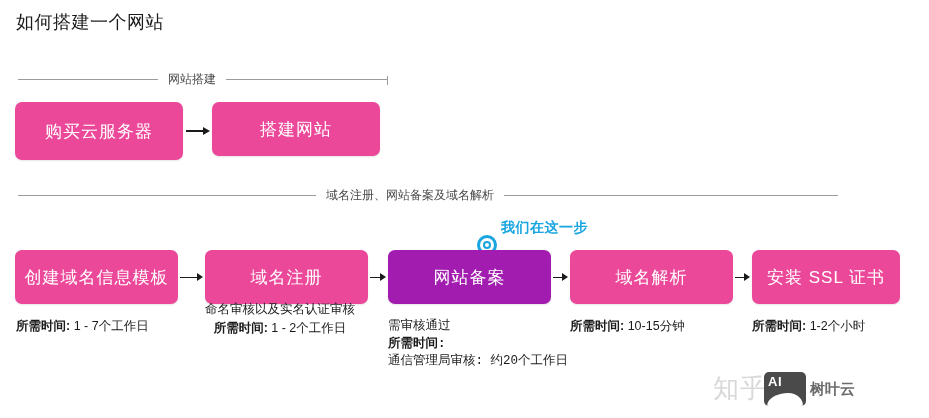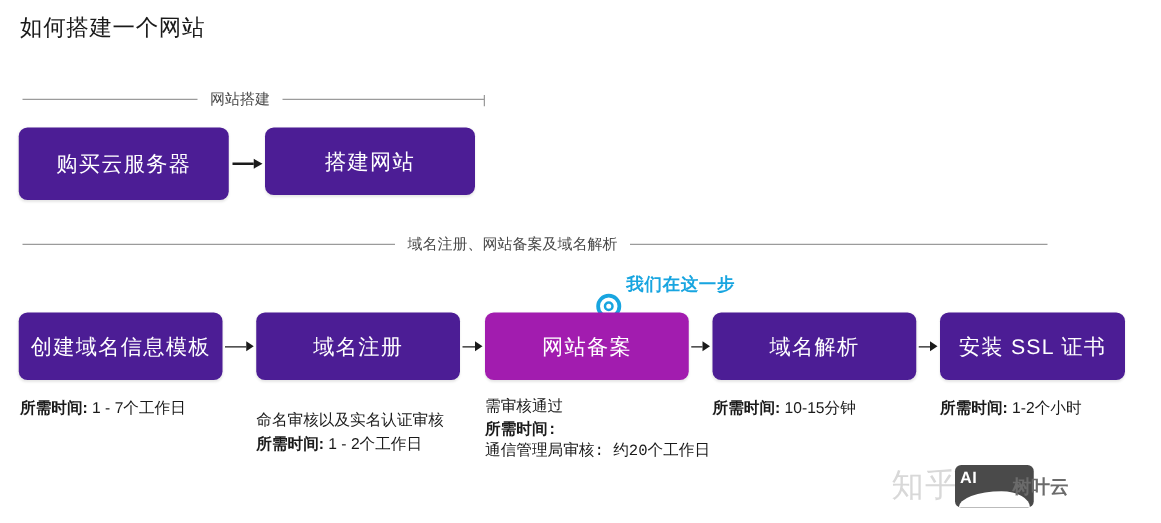--- a/index.html
+++ b/index.html
@@ -72,21 +72,21 @@
     border-radius: 7px;
     display: flex;
     align-items: center;
     justify-content: center;
     color: #ffffff;
     font-size: 17px;
     letter-spacing: 1px;
     box-shadow: 0 1px 2px rgba(0,0,0,0.10);
     white-space: nowrap;
   }
-  .node.blue   { background: #4c1d95; }
+  .node.blue   { background: #ec4899; }
   .node.orange { background: #a21caf; }
 
   
   #node-buy-server  { left: 15px;  top: 102px; width: 168px; height: 58px; }
   #node-build-site  { left: 212px; top: 102px; width: 168px; height: 54px; }
 
   
   #node-create-tmpl { left: 15px;  top: 250px; width: 163px; height: 54px; }
   #node-reg-domain  { left: 205px; top: 250px; width: 163px; height: 54px; }
   #node-icp-filing  { left: 388px; top: 250px; width: 163px; height: 54px; }
@@ -166,21 +166,21 @@
     font-size: 12.5px;
     color: #1a1a1a;
     line-height: 19px;
     white-space: nowrap;
   }
   .caption .lbl { font-weight: bold; }
   .caption .val { font-weight: normal; }
   .caption .line { display: block; }
 
   #caption-create-tmpl { left: 16px;  top: 317px; }
-  #caption-reg-domain  { left: 205px; top: 327px; }
+  #caption-reg-domain  { left: 205px; top: 300px; text-align: center; }
   #caption-icp-filing  { left: 388px; top: 317px; font-family: Liberation Mono, monospace; }
   #caption-dns-resolve { left: 570px; top: 317px; }
   #caption-install-ssl { left: 752px; top: 317px; }
 
   #caption-icp-filing .block { margin-top: 13px; }
   #caption-icp-filing .block .line { line-height: 17px; }
 
   
   #watermark {
     position: absolute;
@@ -193,21 +193,21 @@
   #watermark .wm-text {
     font-size: 26px;
     color: #d8d8d8;
     letter-spacing: 1px;
     white-space: nowrap;
   }
   #watermark .wm-badge {
     position: absolute;
     left: 51px;
     top: 4px;
-    width: 63px;
+    width: 42px;
     height: 34px;
     border-radius: 5px;
     background: #4a4a4a;
     overflow: hidden;
   }
   #watermark .wm-badge .ai {
     position: absolute;
     left: 4px;
     top: 2px;
     font-size: 13px;

